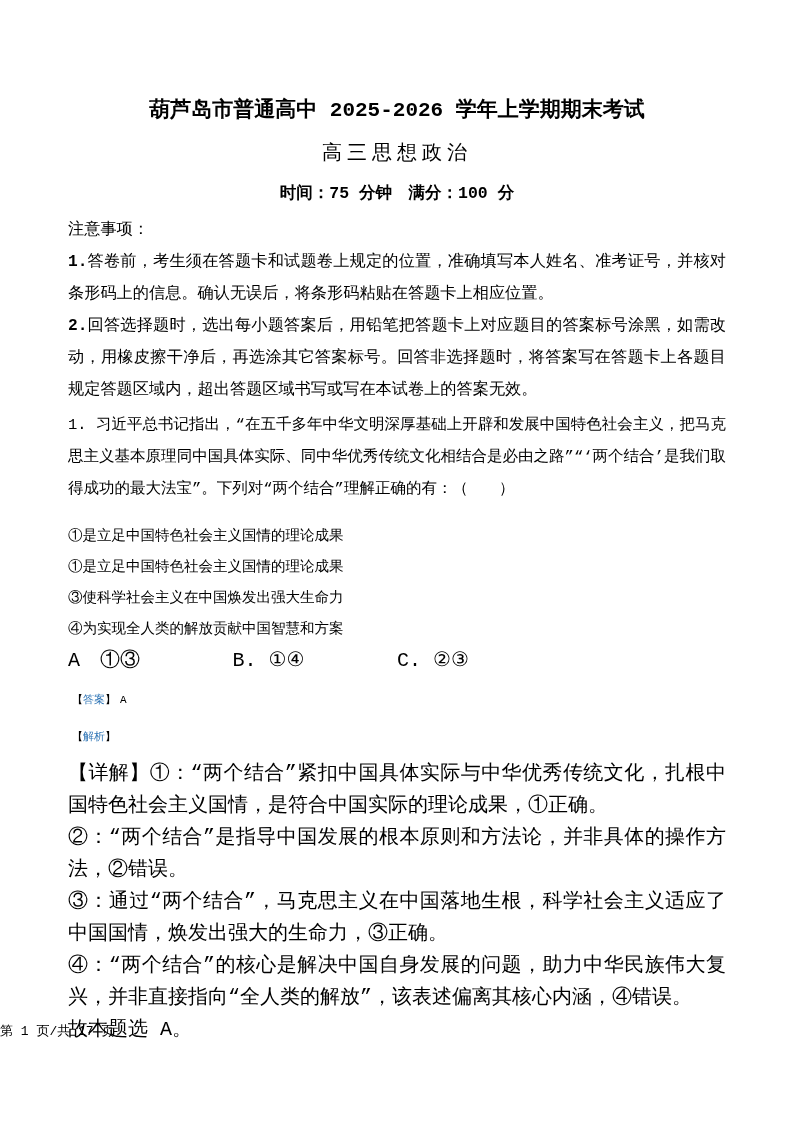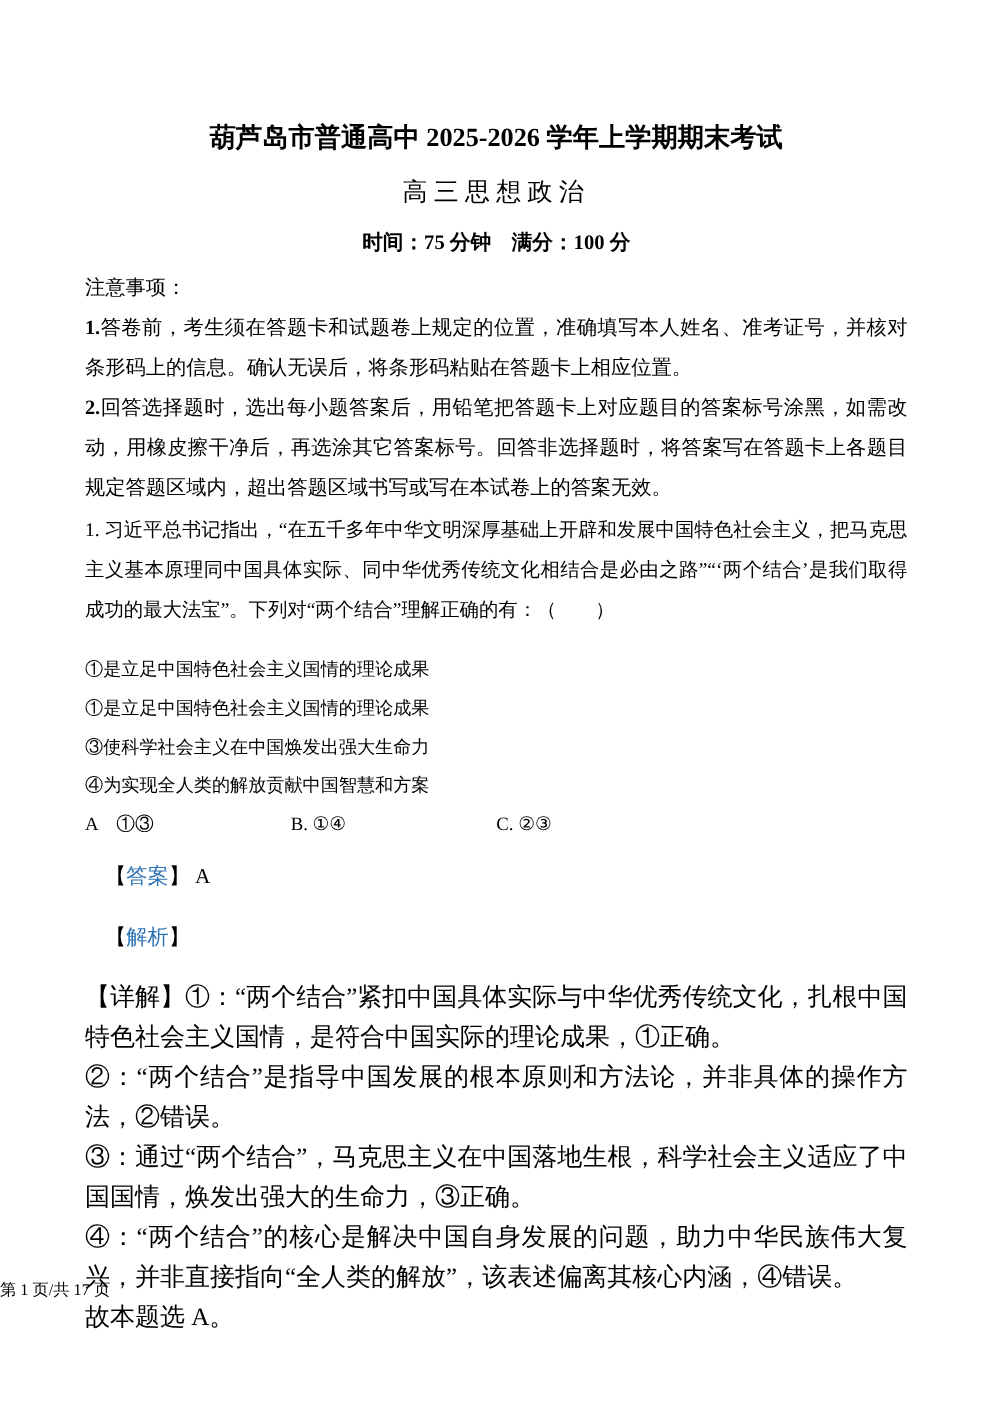--- a/index.html
+++ b/index.html
@@ -2,21 +2,21 @@
 <html><head>
 <meta charset="utf-8">
 <style>
   html, body { margin: 0; padding: 0; background: #ffffff; }
   .page {
     position: relative;
     width: 793px;
     height: 1122px;
     background: #ffffff;
     color: #000000;
-    font-family: Liberation Serif, serif;
+    font-family: Liberation Mono, monospace;
     box-sizing: border-box;
     padding: 97px 67px 12px 68px;
     overflow: hidden;
   }
   .exam-title {
     text-align: center;
     font-size: 21px;
     font-weight: bold;
     line-height: 27px;
     margin: 0;
@@ -52,30 +52,30 @@
     margin: 3px 0 0 0;
   }
   .options { margin-top: 16px; }
   .options p {
     font-size: 14.5px;
     line-height: 31px;
     margin: 0;
   }
   .choices-row {
     display: flex;
-    font-size: 15px;
+    font-size: 20px;
     line-height: 31px;
     margin: 0;
     align-items: flex-end;
   }
   .choices-row span { width: 25%; }
   .answer-line, .analysis-line {
-    font-size: 17px;
+    font-size: 11px;
     line-height: 33px;
-    margin: 16px;
+    margin: 4px;
   }
   .answer-line { margin-top: 8px; }
   .blue { color: #2e74b5; }
   .answer-value { margin-left: 4px; }
   .detail { margin-top: 0; }
   .detail p {
     font-size: 20px;
     line-height: 32px;
     text-align: justify;
     margin: 0;

